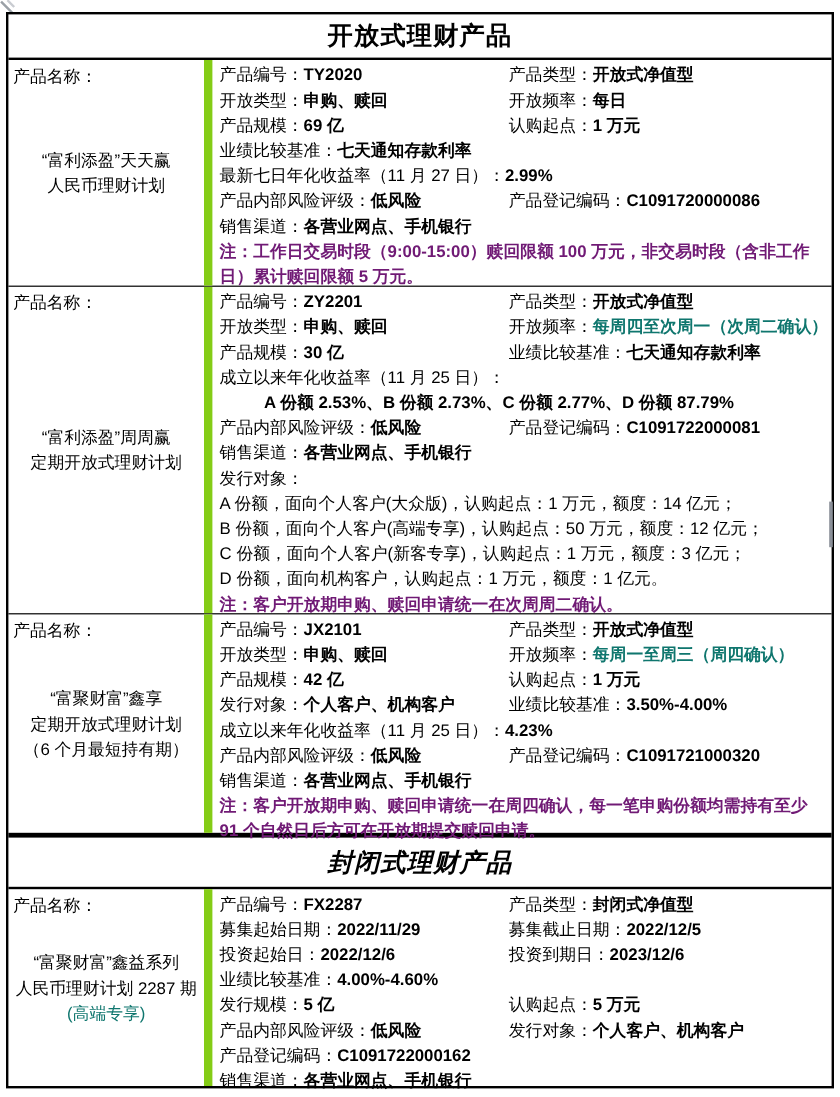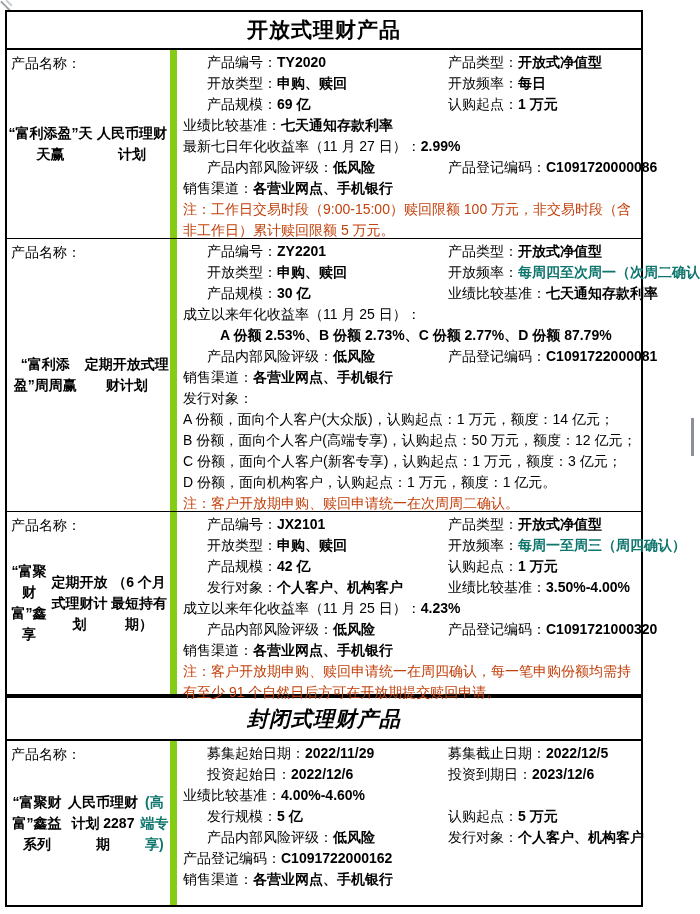--- a/index.html
+++ b/index.html
@@ -2,21 +2,21 @@
 <html><head>
 <meta charset="utf-8">
 <style>
   html,body{margin:0;padding:0;}
   body{
     width:700px;height:914px;background:#ffffff;position:relative;
     font-family:"Liberation Sans", sans-serif;color:#000;
     -webkit-font-smoothing:none;
   }
   .sheet{
-    position:absolute;left:5px;top:10px;width:638px;
+    position:absolute;left:5px;top:10px;width:690px;
     box-sizing:border-box;border:2px solid #000;background:#fff;
   }
   .sheet > * + *{border-top:1px solid #000;}
   .sheet > .section-title + *{border-top:2px solid #000;}
   .sheet > * + .section-title{border-top:4px solid #000000;font-style:italic;}
 
   .section-title{
     height:36px;display:flex;align-items:center;justify-content:center;
     font-weight:bold;font-size:21px;letter-spacing:1px;
   }
@@ -27,37 +27,37 @@
   .h2{height:273px;}
   .h3{height:183px;}
   .h4{height:166px;}
 
   .name-cell{
     width:170px;flex:none;border-right:7px solid #84cc16;
     position:relative;box-sizing:border-box;
   }
   .name-label{position:absolute;top:4px;left:4px;font-size:14px;line-height:18px;}
   .name-block{
-    position:absolute;inset:0;display:flex;
+    position:absolute;inset:0;display:flex;flex-direction:column;
     justify-content:center;align-items:center;text-align:center;
-    font-weight:bold;font-size:14px;line-height:21px;
+    font-weight:normal;font-size:14px;line-height:21px;
   }
   .detail-cell{
     flex:1;min-width:0;box-sizing:border-box;
     padding:2px 3px 0 6px;font-size:14px;line-height:21px;
   }
   .line{display:flex;white-space:nowrap;}
   .line.full,.line.plain,.line.note,.line.indent{display:block;white-space:normal;}
   .pair{display:inline-block;white-space:nowrap;}
-  .pair.l{width:241px;flex:none;margin-left:24px;}
+  .pair.l{width:241px;flex:none;}
   .lbl{font-weight:normal;}
   .val{font-weight:bold;}
   .red{color:#0f766e;}
   .line.indent{padding-left:37px;font-weight:bold;}
-  .line.note{color:#c2410c;font-weight:normal;}
+  .line.note{color:#701a75;font-weight:bold;}
 
   .corner-artifact{position:absolute;left:0;top:0;width:14px;height:14px;pointer-events:none;}
   .corner-artifact::before{
     content:"";position:absolute;left:-1px;top:5px;width:13px;height:2px;
     background:#9aa0a6;transform:rotate(45deg);
   }
   .corner-artifact::after{
     content:"";position:absolute;left:5px;top:2px;width:8px;height:2px;
     background:#c9ccd1;transform:rotate(45deg);
   }
@@ -201,20 +201,24 @@
     <div class="name-cell">
       <div class="name-label">产品名称：</div>
       <div class="name-block">
         <div>“富聚财富”鑫益系列</div>
         <div>人民币理财计划 2287 期</div>
         <div class="red">(高端专享)</div>
       </div>
     </div>
     <div class="detail-cell">
       <div class="line">
+        <span class="pair l"><span class="lbl">产品编号：</span><span class="val">FX2287</span></span>
+        <span class="pair"><span class="lbl">产品类型：</span><span class="val">封闭式净值型</span></span>
+      </div>
+      <div class="line">
         <span class="pair l"><span class="lbl">募集起始日期：</span><span class="val">2022/11/29</span></span>
         <span class="pair"><span class="lbl">募集截止日期：</span><span class="val">2022/12/5</span></span>
       </div>
       <div class="line">
         <span class="pair l"><span class="lbl">投资起始日：</span><span class="val">2022/12/6</span></span>
         <span class="pair"><span class="lbl">投资到期日：</span><span class="val">2023/12/6</span></span>
       </div>
       <div class="line">
         <span class="pair"><span class="lbl">业绩比较基准：</span><span class="val">4.00%-4.60%</span></span>
       </div>

